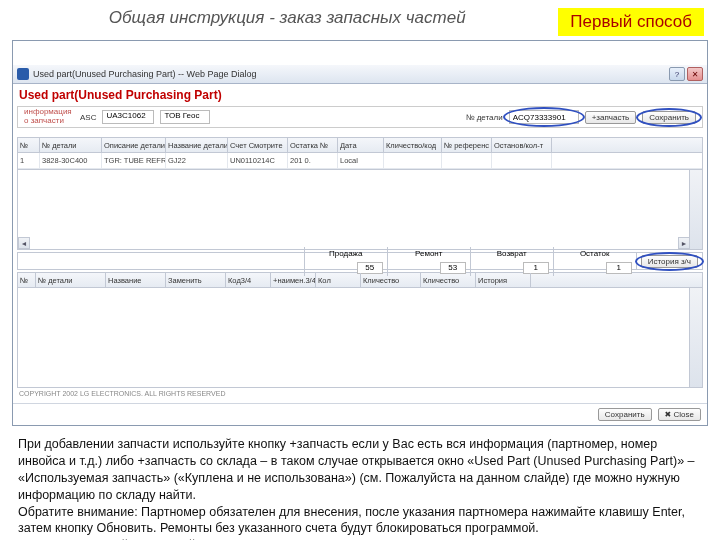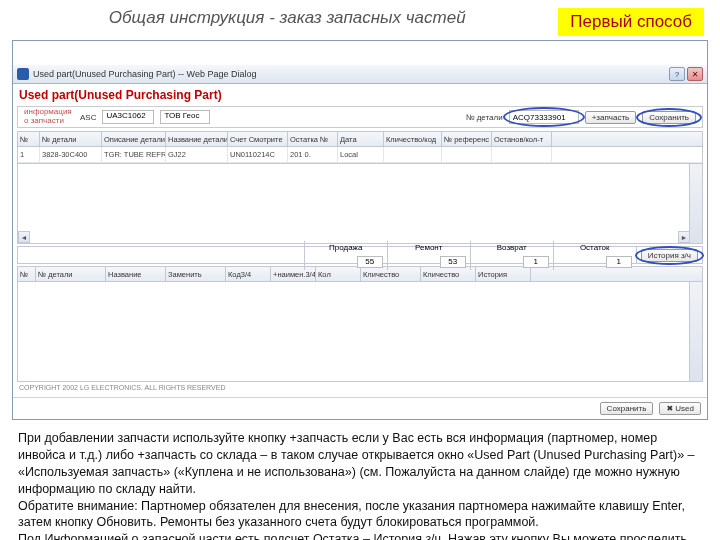--- a/index.html
+++ b/index.html
@@ -8,21 +8,21 @@
   .slide-title { flex: 1; text-align: center; color: #555; font-style: italic; font-size: 17px; }
   .method-tag { background: #ffff00; color: #a00; font-size: 17px; padding: 4px 12px; font-style: normal; font-weight: normal; }
   .app-window { margin: 0 12px; border: 1px solid #8a9ab0; background: #fff; font-size: 9px; }
   .titlebar { background: linear-gradient(#f5f7fb, #dde5f0); display: flex; align-items: center; padding: 2px 4px; border-bottom: 1px solid #a8b4c8; margin-top: 24px; }
   .win-icon { width: 12px; height: 12px; background: #2a5caa; margin-right: 4px; border-radius: 2px; }
   .win-title { flex: 1; color: #333; font-size: 9px; }
   .win-btns { display: flex; gap: 2px; }
   .win-btn { width: 16px; height: 14px; background: linear-gradient(#f2c8c8,#e59090); border: 1px solid #b06060; border-radius: 2px; display:flex; align-items:center; justify-content:center; font-size: 8px; color:#600;}
   .win-btn.help { background: linear-gradient(#e8f0fb,#c8d8ec); border-color:#8a9ab0; color:#336;}
   .page-title { color: #c00000; font-weight: bold; font-size: 12px; padding: 4px 6px; }
-  .info-bar { display: flex; align-items: center; gap: 6px; padding: 2px 6px; border: 1px solid #ccc; margin: 0 4px 3px; background:#fff; height:22px;}
+  .info-bar { display: flex; align-items: center; gap: 6px; padding: 2px 6px; border: 1px solid #ccc; margin: 0 4px 9px; background:#fff; height:22px;}
   .info-label { color: #c0504d; font-size: 8px; width: 50px; line-height: 1.1; }
   .field { display: flex; align-items: center; gap: 2px; font-size: 8px; color: #333;}
   .input-box { border: 1px solid #bbb; background: #fff; height: 14px; padding: 0 3px; font-size: 8px; overflow:hidden; white-space:nowrap;}
   .highlight-oval { position: relative; }
   .highlight-oval::after { content: ""; position: absolute; inset: -3px -6px; border: 2px solid #3050c0; border-radius: 50%; pointer-events: none; }
   .btn-small { background: linear-gradient(#fdfdfd,#e8e8e8); border:1px solid #999; padding:1px 6px; font-size:8px; border-radius:2px; color:#333;}
   .table-hdr { display: flex; background: linear-gradient(#f4f6fa,#e6ebf2); border: 1px solid #c2c8d4; margin: 0 4px; height:16px;}
   .th { border-right: 1px solid #c2c8d4; font-size: 7.5px; color: #333; padding: 1px 2px; display:flex; align-items:center; overflow:hidden; white-space:nowrap;}
   .tbody { margin: 0 4px; border:1px solid #c2c8d4; border-top:none; }
   .trow { display: flex; height: 16px; border-bottom: 1px solid #e4e8ee; }
@@ -144,17 +144,17 @@
     <div class="th d7">Кол</div>
     <div class="th d8">Кличество</div>
     <div class="th d9">Кличество</div>
     <div class="th d10">История</div>
   </div>
   <div class="scroll-space" style="height:100px"></div>
 
   <div class="copyright">COPYRIGHT 2002 LG ELECTRONICS. ALL RIGHTS RESERVED</div>
   <div class="footer-bar">
     <button class="btn-small">Сохранить</button>
-    <button class="btn-small">✖ <span>Used</span></button>
+    <button class="btn-small">✖ <span>Close</span></button>
   </div>
 </div>
 
 <div class="body-text" id="explanation">При добавлении запчасти используйте кнопку +запчасть если у Вас есть вся информация (партномер, номер инвойса и т.д.) либо +запчасть со склада – в таком случае открывается окно «Used Part (Unused Purchasing Part)» – «Используемая запчасть» («Куплена и не использована») (см. Пожалуйста на данном слайде) где можно нужную информацию по складу найти.<br>Обратите внимание: Партномер обязателен для внесения, после указания партномера нажимайте клавишу Enter, затем кнопку Обновить. Ремонты без указанного счета будут блокироваться программой.<br>Под Информацией о запасной части есть подсчет Остатка – История з/ч. Нажав эту кнопку Вы можете проследить покупку, использование в ремонтах и возврат данных запчастей. Смотрите, пожалуйста, следующий слайд.</div>
 
 </body></html>

